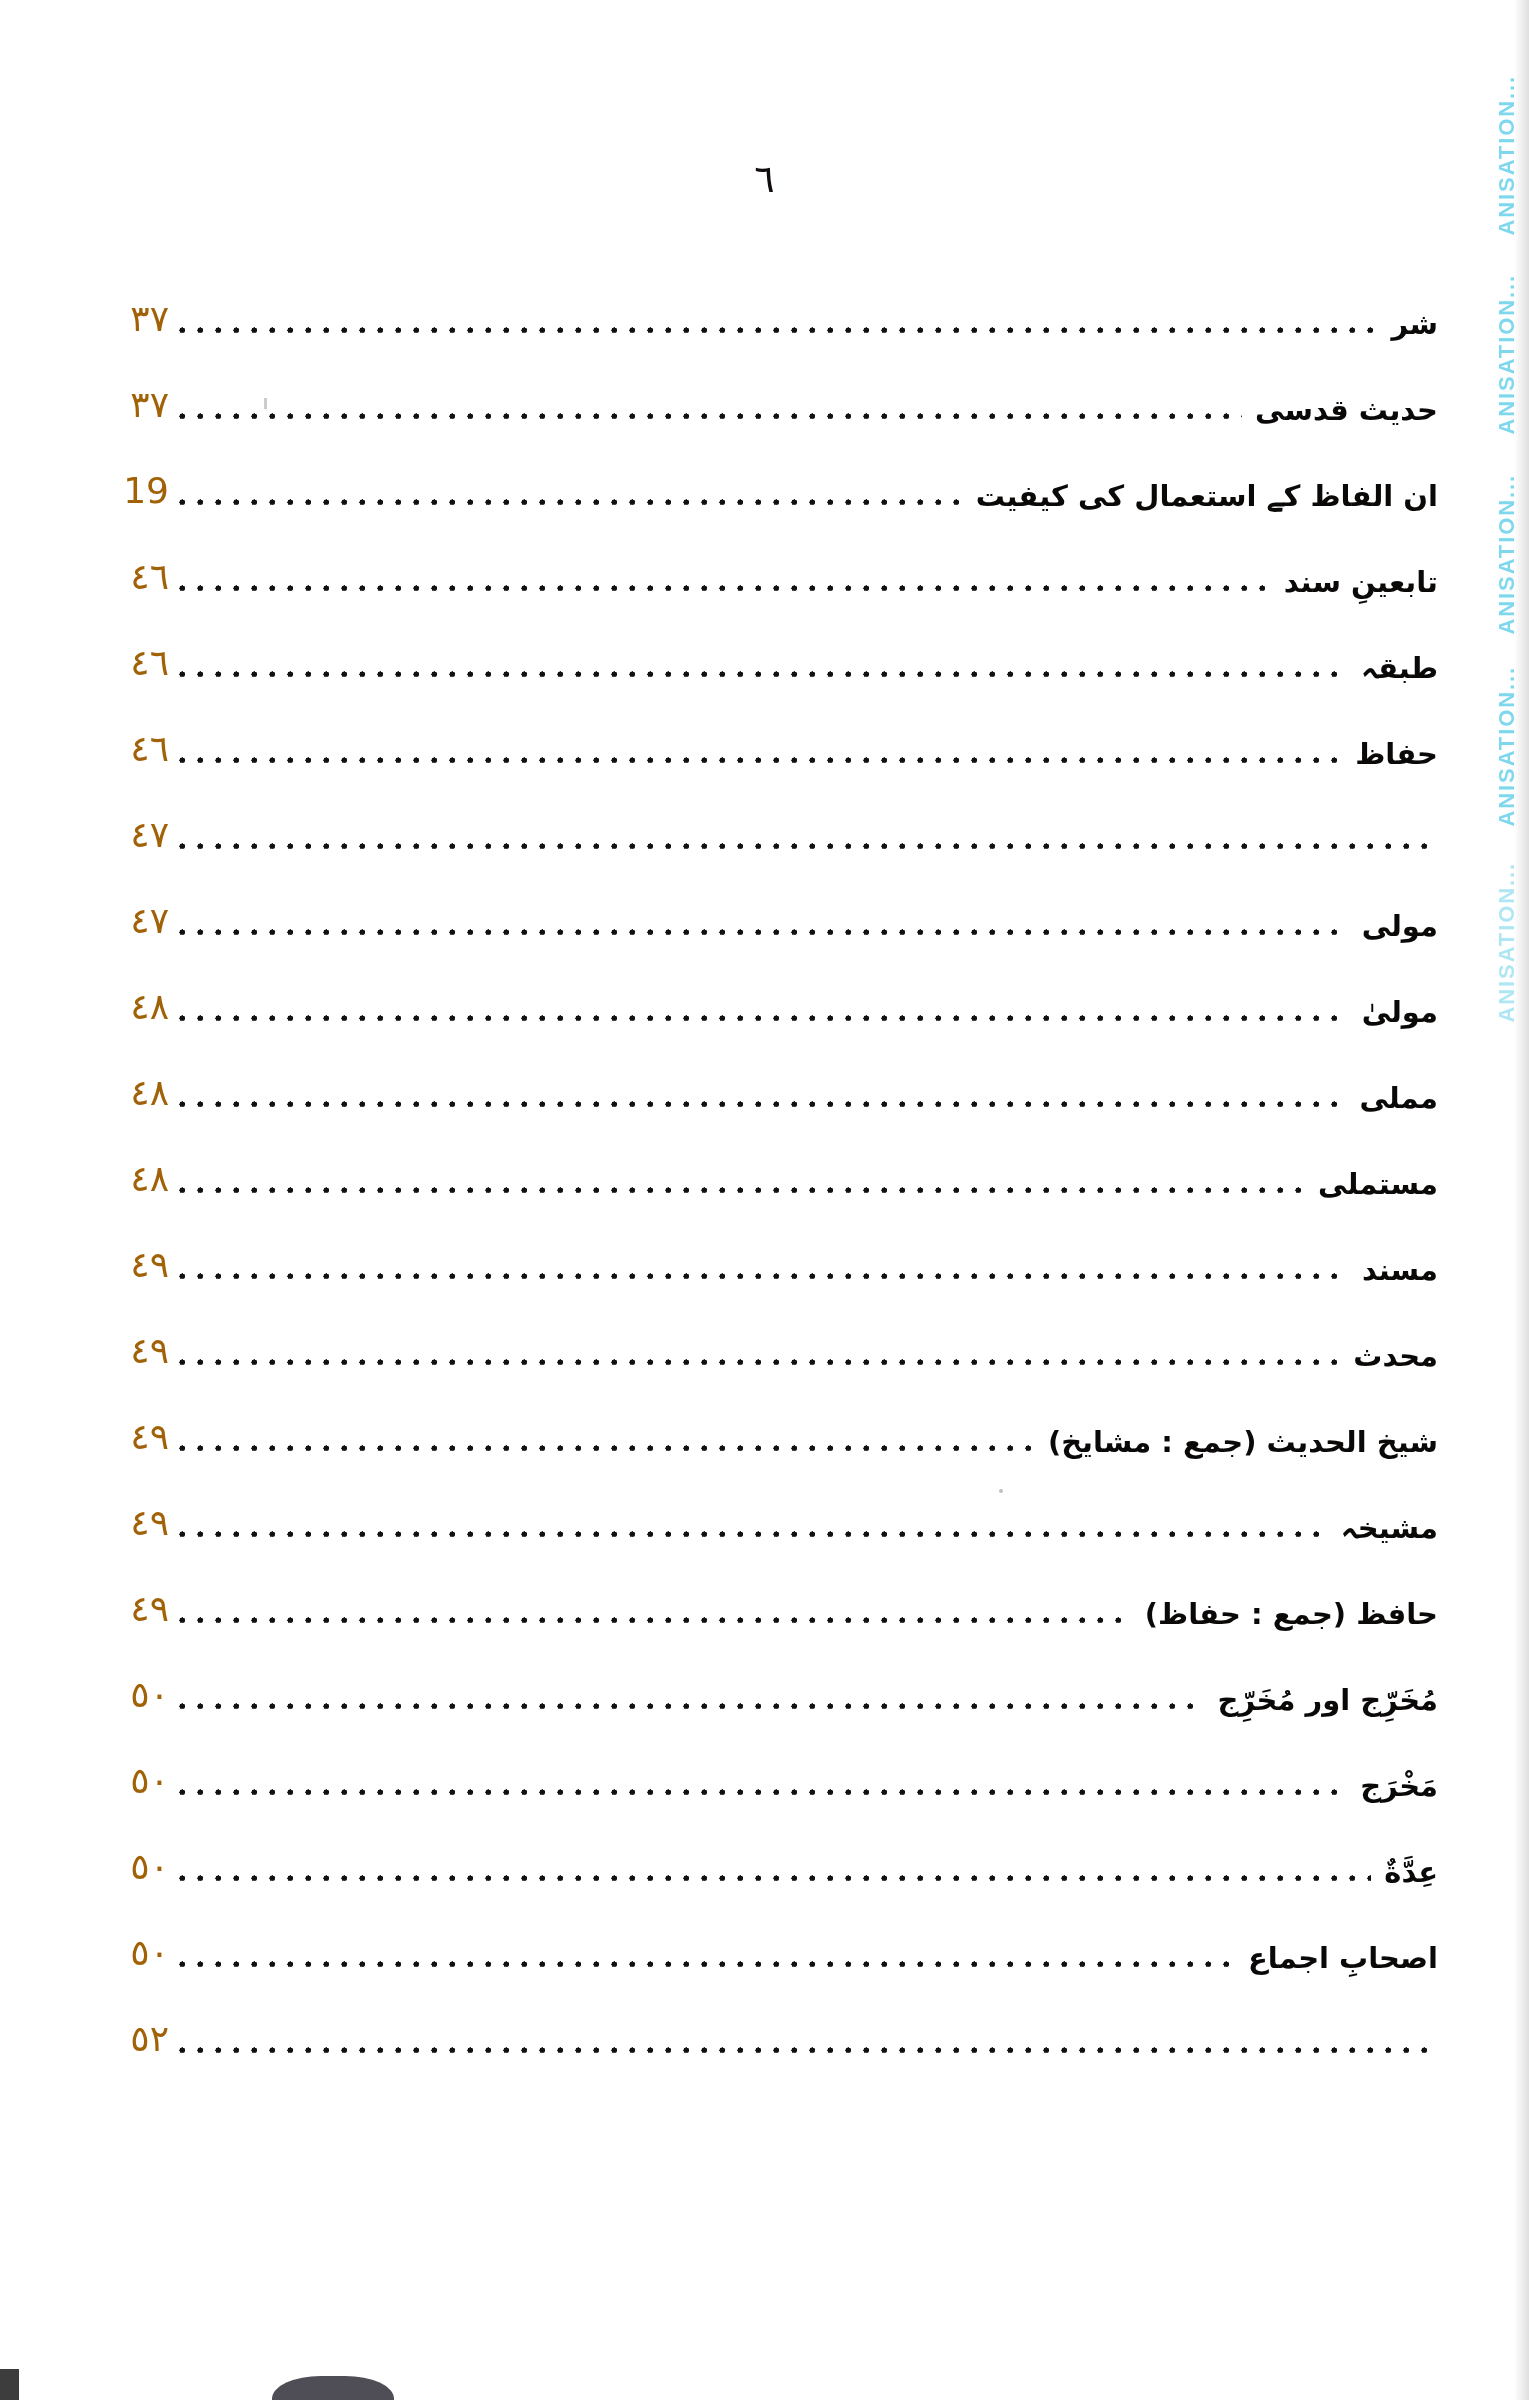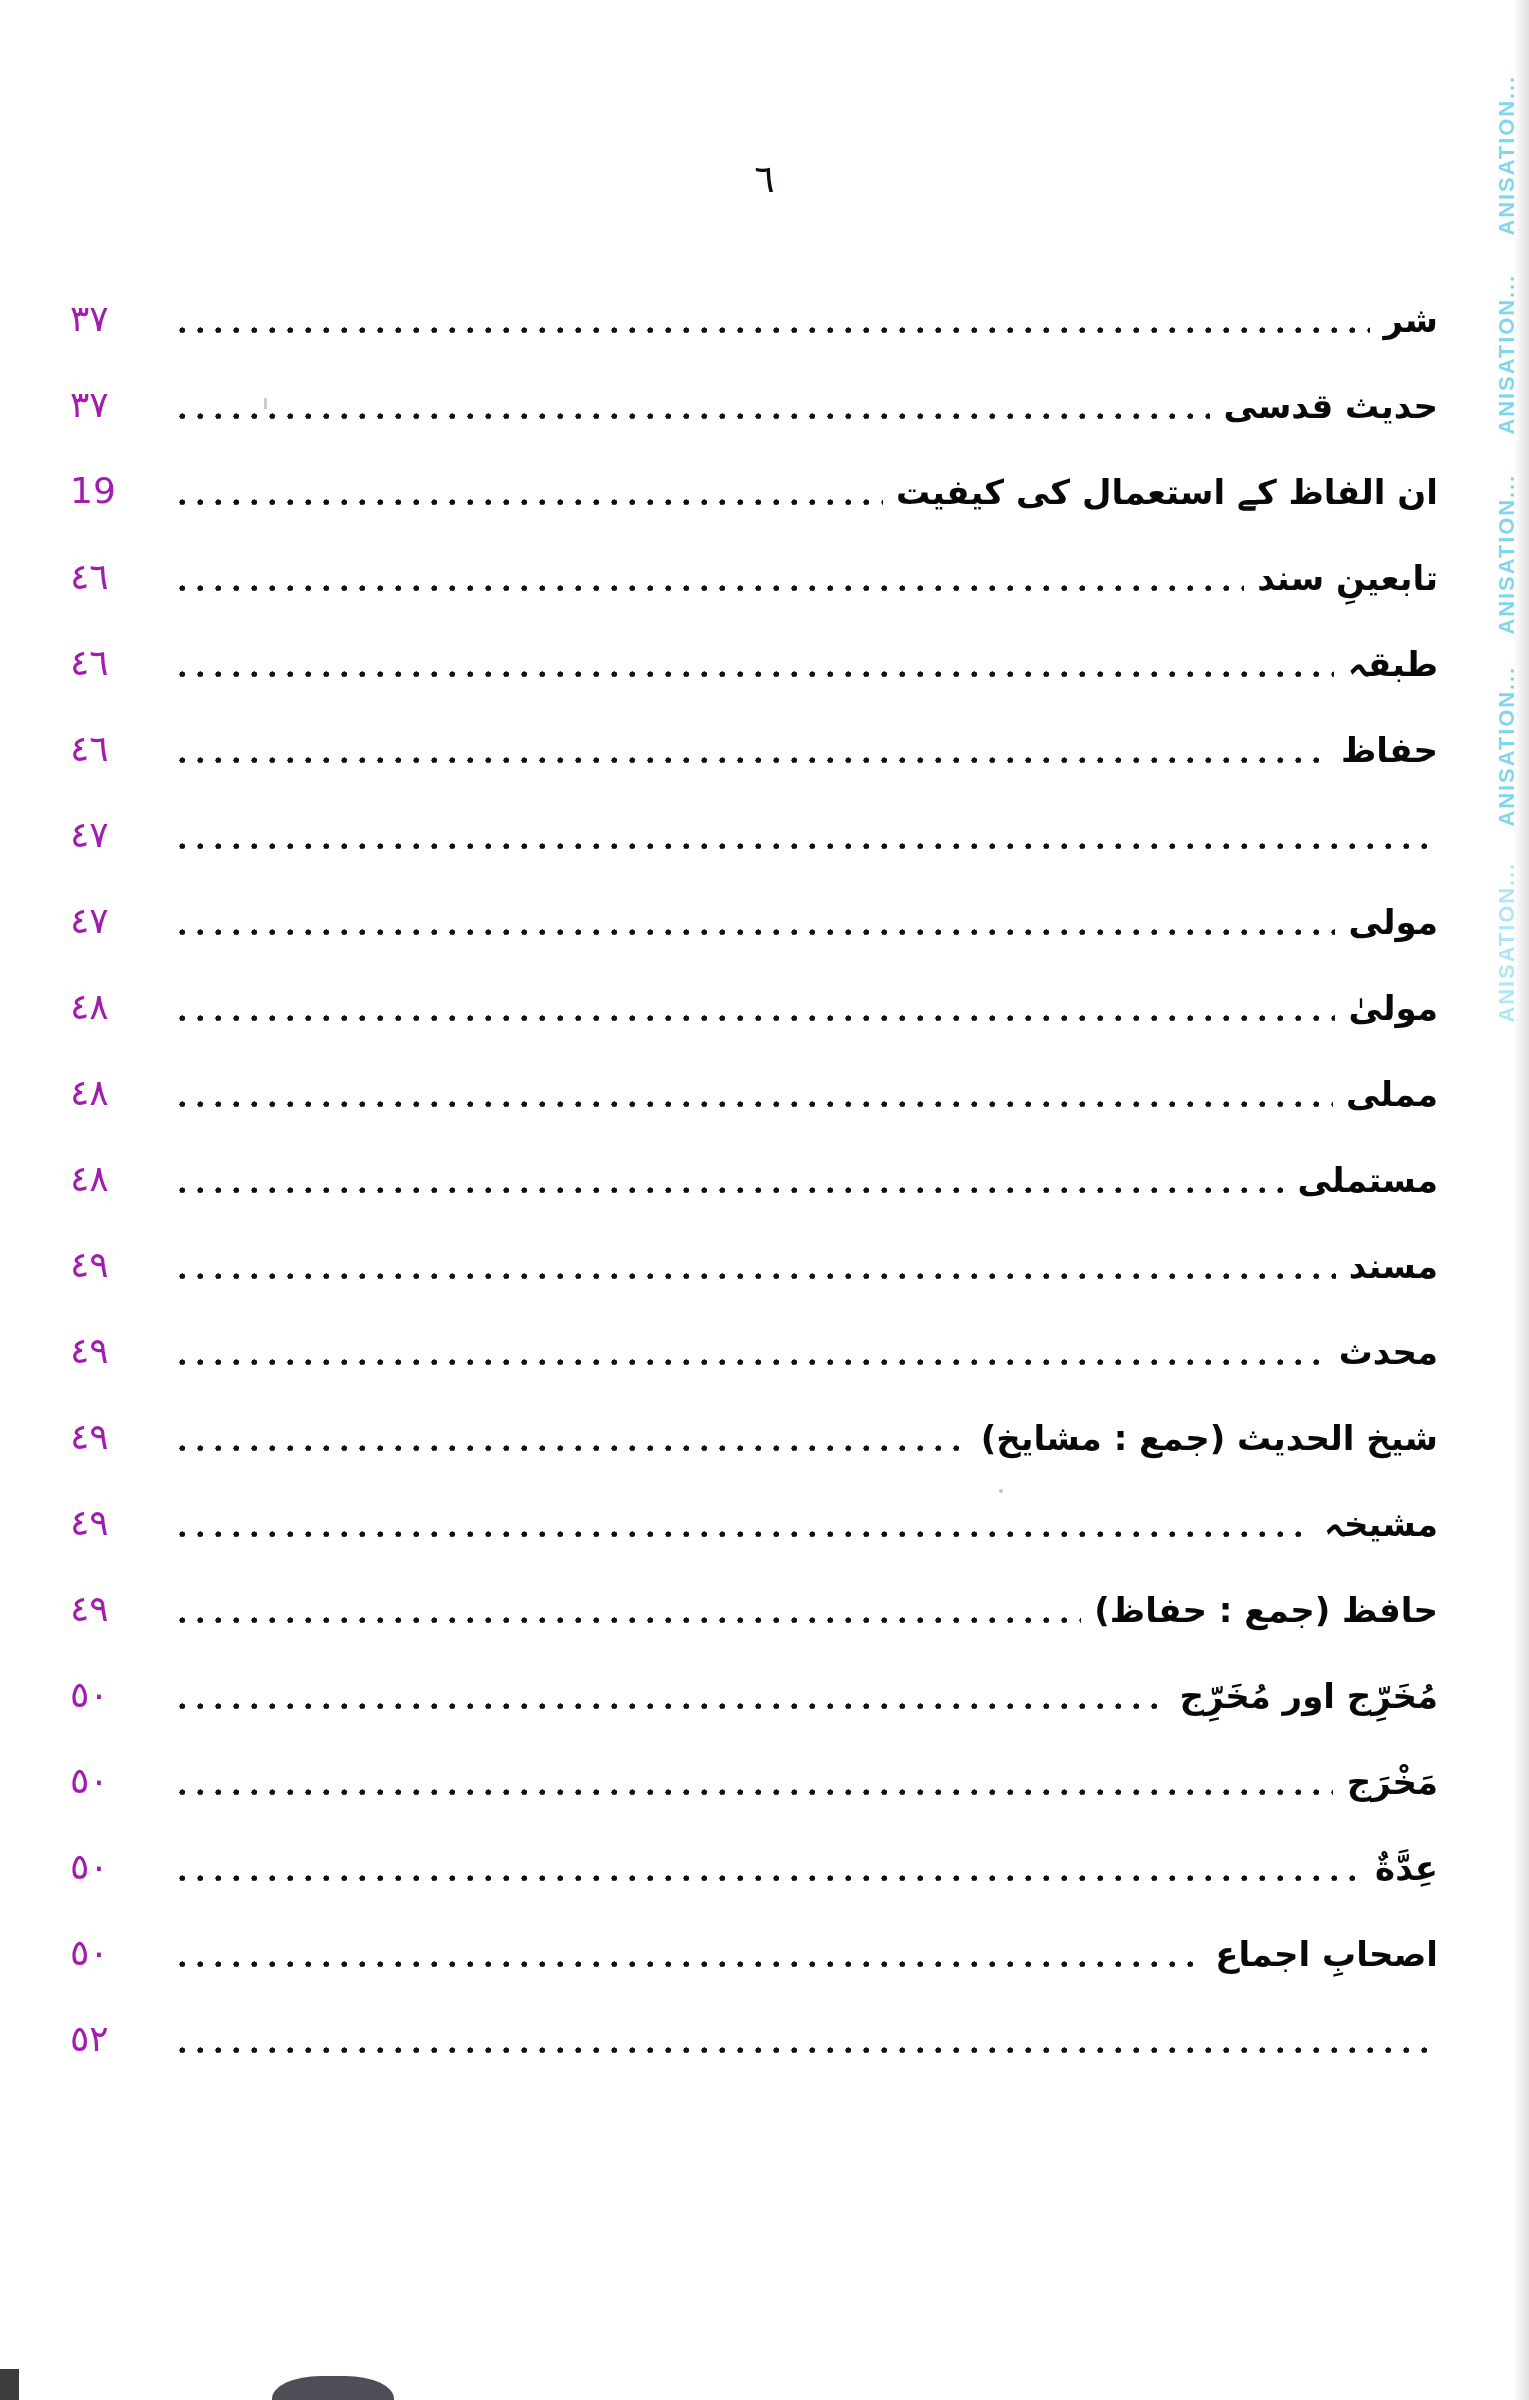--- a/index.html
+++ b/index.html
@@ -45,21 +45,21 @@
     display: flex;
     flex-direction: row;
     align-items: flex-end;
     width: 100%;
     height: 86px;
     box-sizing: border-box;
   }
 
   .toc-title {
     flex: 0 0 auto;
-    font-size: 34px;
+    font-size: 29px;
     line-height: 1.05;
     white-space: nowrap;
     padding-bottom: 1.9px;
     padding-left: 13.3px;
     color: #0b0908;
     font-family: "DejaVu Sans", "Liberation Sans", sans-serif;
     font-weight: 600;
   }
 
   .toc-dots {
@@ -76,26 +76,26 @@
     right: 0;
     bottom: 7.6px;
     height: 6.7px;
     background-image: radial-gradient(circle at 3.3px 3.3px, #111 2.8px, rgba(0,0,0,0) 3px);
     background-size: 18px 6.7px;
     background-repeat: repeat-x;
   }
 
   .toc-page {
     flex: 0 0 99px;
-    text-align: left;
+    text-align: right;
     font-size: 36px;
     line-height: 1;
     padding-bottom: 3.8px;
     padding-right: 9.5px;
-    color: #a21caf;
+    color: #a16207;
     font-family: "DejaVu Sans", "Liberation Sans", sans-serif;
     direction: rtl;
   }
 
   
   .watermark-col {
     position: absolute;
     top: 67px;
     right: 5.7px;
     width: 70px;

